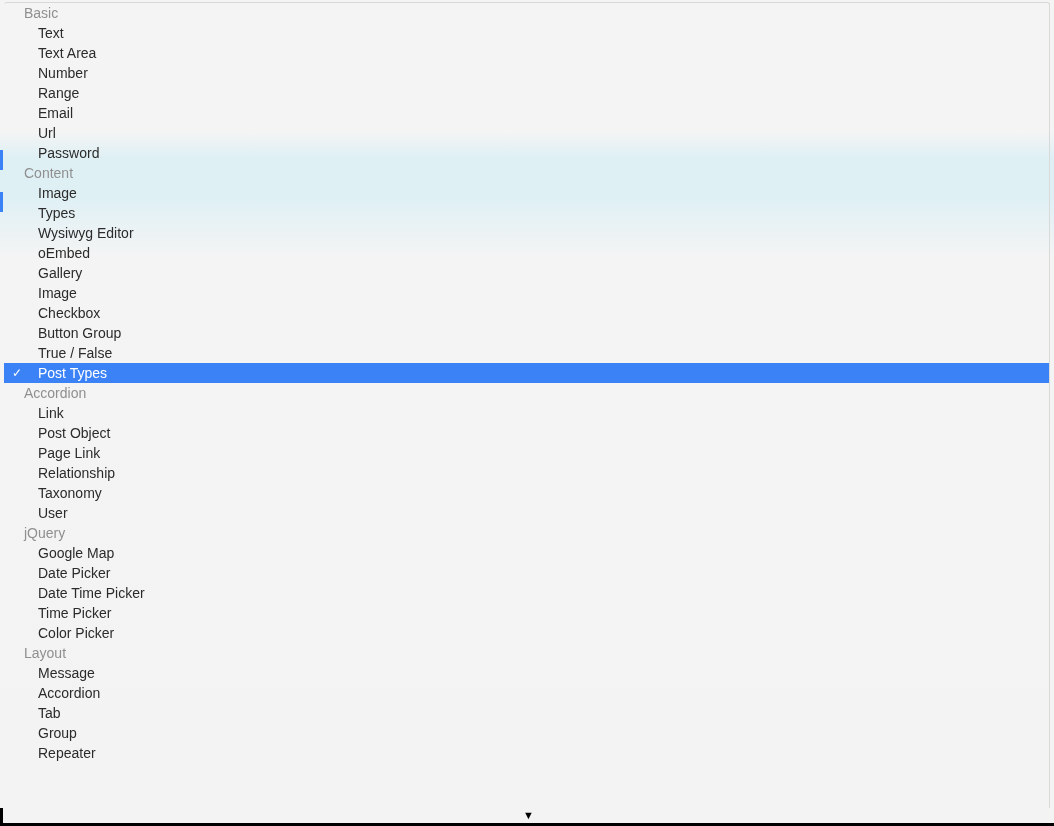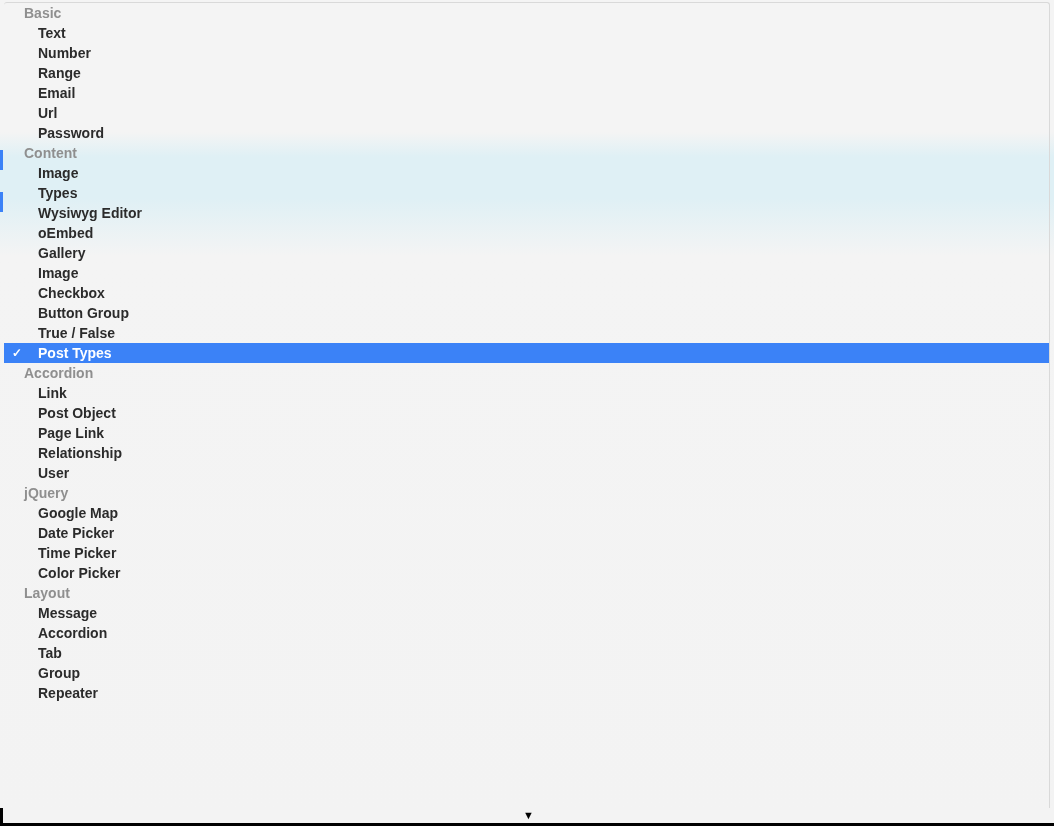--- a/index.html
+++ b/index.html
@@ -21,21 +21,20 @@
       top: 2px;
       left: 4px;
       right: 4px;
       bottom: 4px;
       background: transparent;
       border-top: 1px solid #d9d9d9;
       border-right: 1px solid #d9d9d9;
       border-top-left-radius: 3px;
       border-top-right-radius: 3px;
       overflow: hidden;
-      font-weight: bold;
     }
     .option-row {
       display: flex;
       align-items: center;
       height: 20px;
       line-height: 20px;
       padding-left: 8px;
       cursor: default;
       white-space: nowrap;
     }
@@ -107,20 +106,24 @@
   <div class="option-row group">
     <span class="check-col">✓</span>
     <span class="label-col">Basic</span>
   </div>
   <div class="option-row item">
     <span class="check-col">✓</span>
     <span class="label-col">Text</span>
   </div>
   <div class="option-row item">
     <span class="check-col">✓</span>
+    <span class="label-col">Text Area</span>
+  </div>
+  <div class="option-row item">
+    <span class="check-col">✓</span>
     <span class="label-col">Number</span>
   </div>
   <div class="option-row item">
     <span class="check-col">✓</span>
     <span class="label-col">Range</span>
   </div>
   <div class="option-row item">
     <span class="check-col">✓</span>
     <span class="label-col">Email</span>
   </div>
@@ -194,34 +197,42 @@
   <div class="option-row item">
     <span class="check-col">✓</span>
     <span class="label-col">Page Link</span>
   </div>
   <div class="option-row item">
     <span class="check-col">✓</span>
     <span class="label-col">Relationship</span>
   </div>
   <div class="option-row item">
     <span class="check-col">✓</span>
+    <span class="label-col">Taxonomy</span>
+  </div>
+  <div class="option-row item">
+    <span class="check-col">✓</span>
     <span class="label-col">User</span>
   </div>
 
   <div class="option-row group">
     <span class="check-col">✓</span>
     <span class="label-col">jQuery</span>
   </div>
   <div class="option-row item">
     <span class="check-col">✓</span>
     <span class="label-col">Google Map</span>
   </div>
   <div class="option-row item">
     <span class="check-col">✓</span>
     <span class="label-col">Date Picker</span>
+  </div>
+  <div class="option-row item">
+    <span class="check-col">✓</span>
+    <span class="label-col">Date Time Picker</span>
   </div>
   <div class="option-row item">
     <span class="check-col">✓</span>
     <span class="label-col">Time Picker</span>
   </div>
   <div class="option-row item">
     <span class="check-col">✓</span>
     <span class="label-col">Color Picker</span>
   </div>
 

